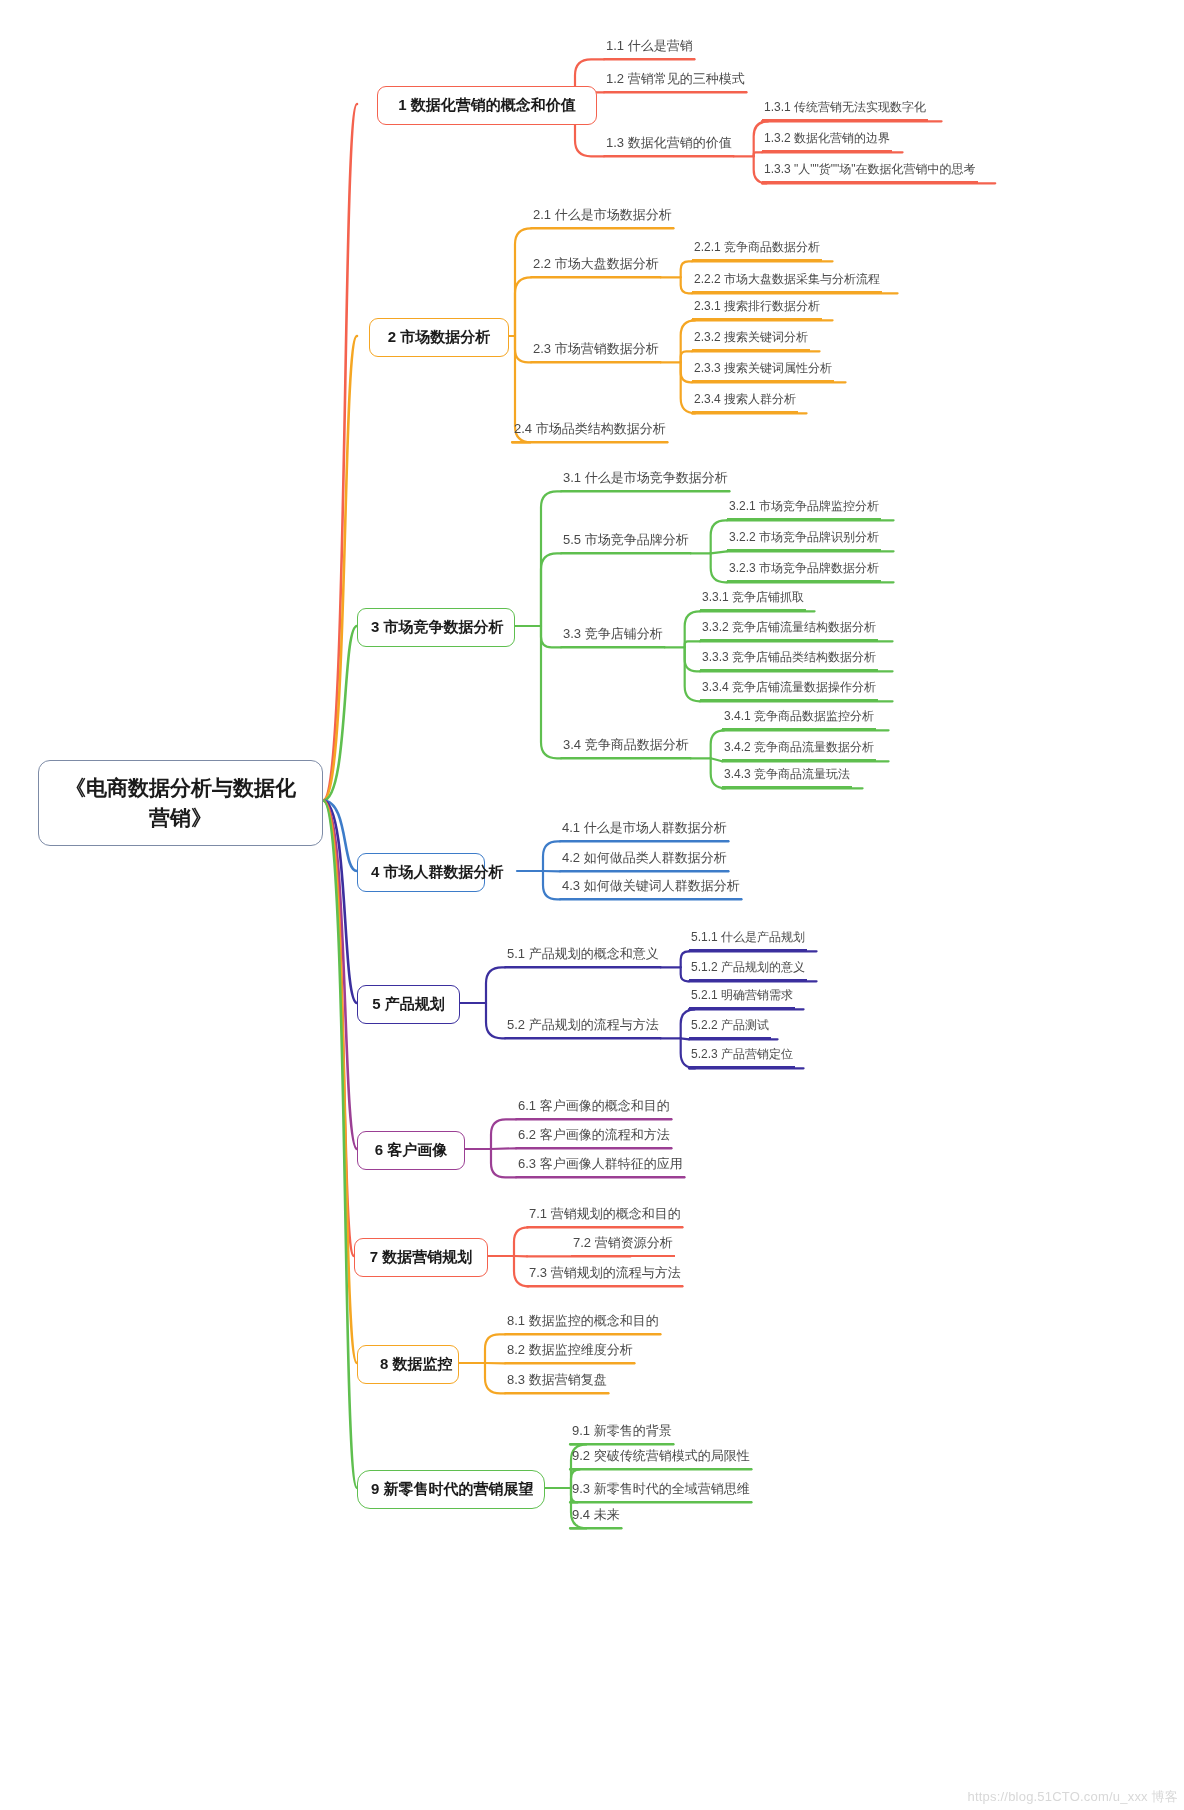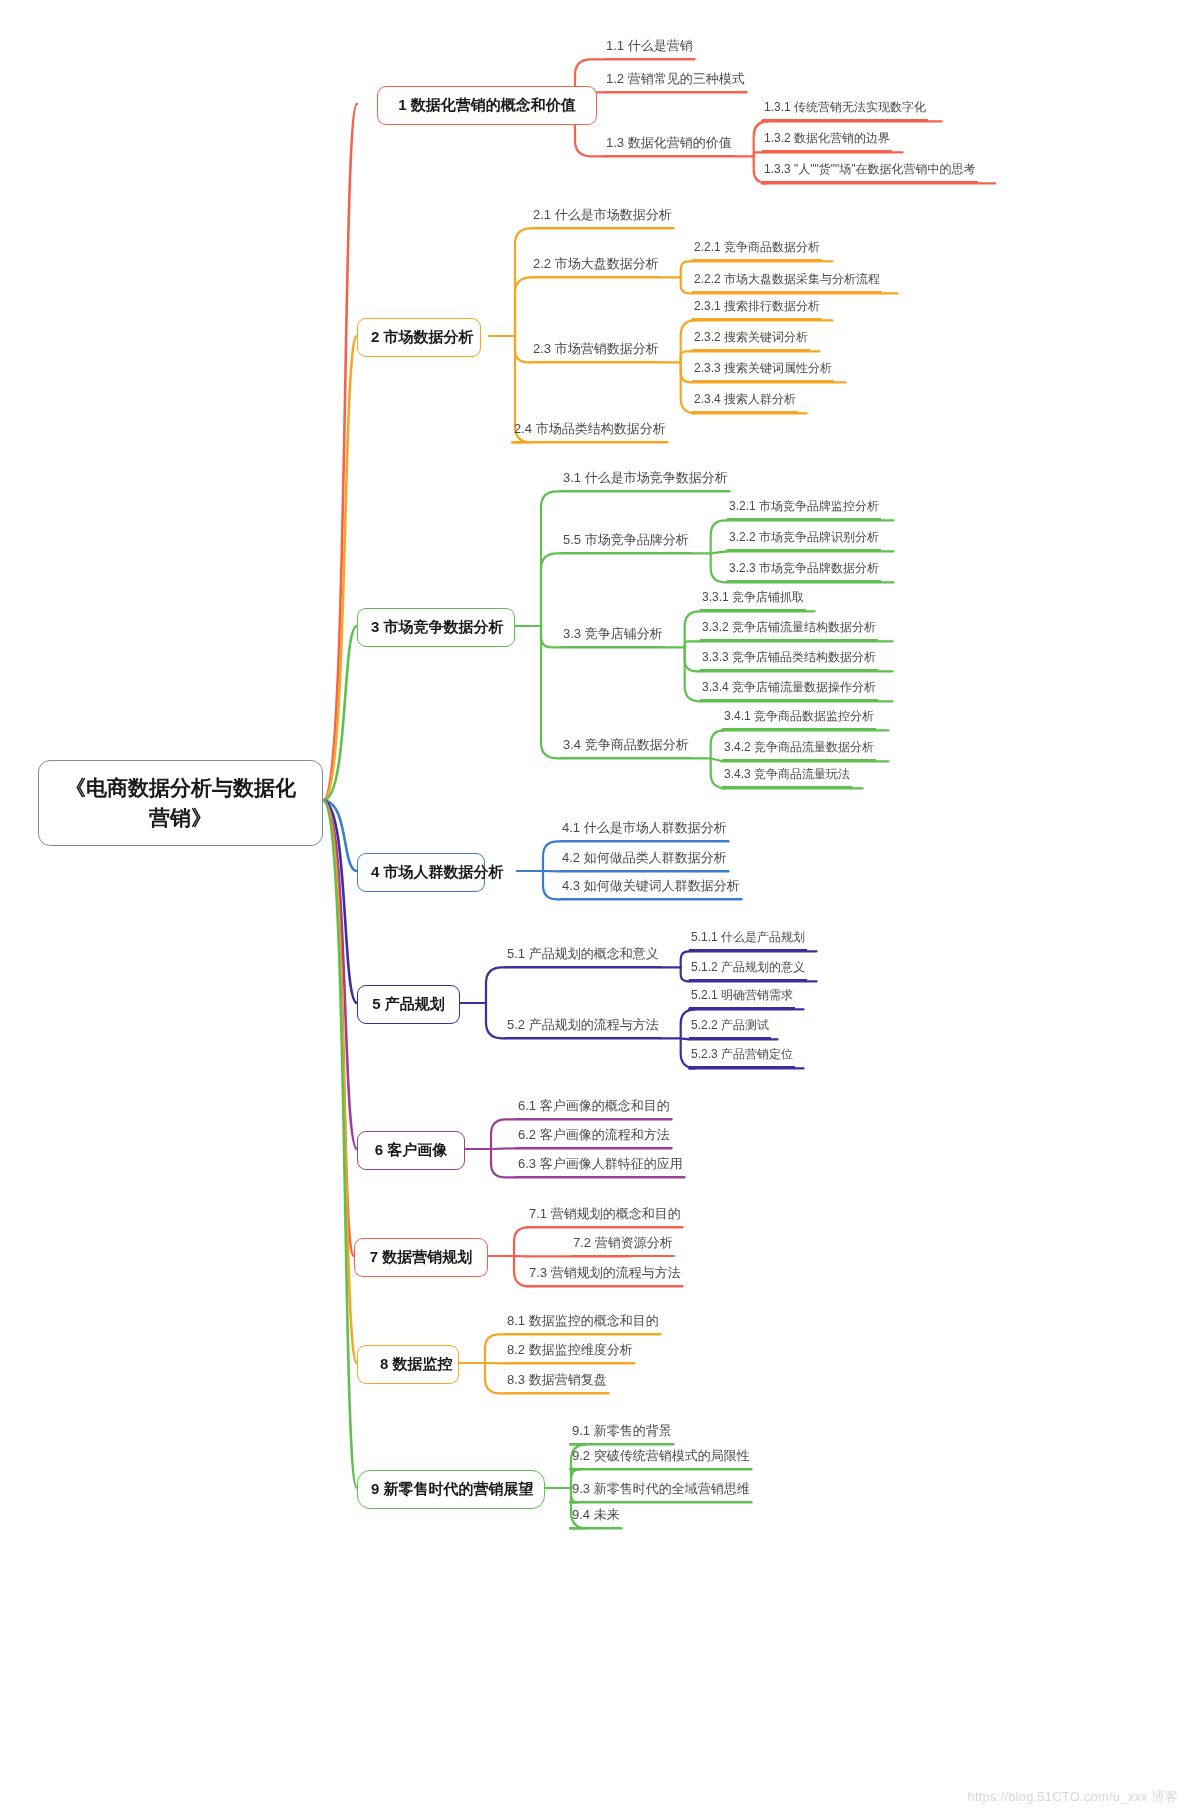--- a/index.html
+++ b/index.html
@@ -197,21 +197,21 @@
     </svg>
   <div id="nodes">
       <div class="node root" style="left: 38px; top: 760px; width: 285px; min-height: 65px;">《电商数据分析与数据化营销》</div>
       <div class="node l1" style="left: 357px; top: 86px; width: 220px; border-color: rgb(244, 98, 78); margin-left: 20px;">1 数据化营销的概念和价值</div>
       <div class="node l2" style="left: 604px; top: 39px; border-bottom-color: rgb(244, 98, 78);">1.1 什么是营销</div>
       <div class="node l2" style="left: 604px; top: 72px; border-bottom-color: rgb(244, 98, 78);">1.2 营销常见的三种模式</div>
       <div class="node l2" style="left: 604px; top: 136px; border-bottom-color: rgb(244, 98, 78);">1.3 数据化营销的价值</div>
       <div class="node l3" style="left: 762px; top: 101px; border-bottom-color: rgb(244, 98, 78);">1.3.1 传统营销无法实现数字化</div>
       <div class="node l3" style="left: 762px; top: 132px; border-bottom-color: rgb(244, 98, 78);">1.3.2 数据化营销的边界</div>
       <div class="node l3" style="left: 762px; top: 163px; border-bottom-color: rgb(244, 98, 78);">1.3.3 "人""货""场"在数据化营销中的思考</div>
-      <div class="node l1" style="left: 357px; top: 318px; width: 124px; border-color: rgb(245, 166, 35);">2 市场数据分析</div>
+      <div class="node l1" style="left: 369px; top: 318px; width: 140px; border-color: rgb(245, 166, 35);">2 市场数据分析</div>
       <div class="node l2" style="left: 531px; top: 208px; border-bottom-color: rgb(245, 166, 35);">2.1 什么是市场数据分析</div>
       <div class="node l2" style="left: 531px; top: 257px; border-bottom-color: rgb(245, 166, 35);">2.2 市场大盘数据分析</div>
       <div class="node l3" style="left: 692px; top: 241px; border-bottom-color: rgb(245, 166, 35);">2.2.1 竞争商品数据分析</div>
       <div class="node l3" style="left: 692px; top: 273px; border-bottom-color: rgb(245, 166, 35);">2.2.2 市场大盘数据采集与分析流程</div>
       <div class="node l2" style="left: 531px; top: 342px; border-bottom-color: rgb(245, 166, 35);">2.3 市场营销数据分析</div>
       <div class="node l3" style="left: 692px; top: 300px; border-bottom-color: rgb(245, 166, 35);">2.3.1 搜索排行数据分析</div>
       <div class="node l3" style="left: 692px; top: 331px; border-bottom-color: rgb(245, 166, 35);">2.3.2 搜索关键词分析</div>
       <div class="node l3" style="left: 692px; top: 362px; border-bottom-color: rgb(245, 166, 35);">2.3.3 搜索关键词属性分析</div>
       <div class="node l3" style="left: 692px; top: 393px; border-bottom-color: rgb(245, 166, 35);">2.3.4 搜索人群分析</div>
       <div class="node l2" style="left: 512px; top: 422px; border-bottom-color: rgb(245, 166, 35);">2.4 市场品类结构数据分析</div>

